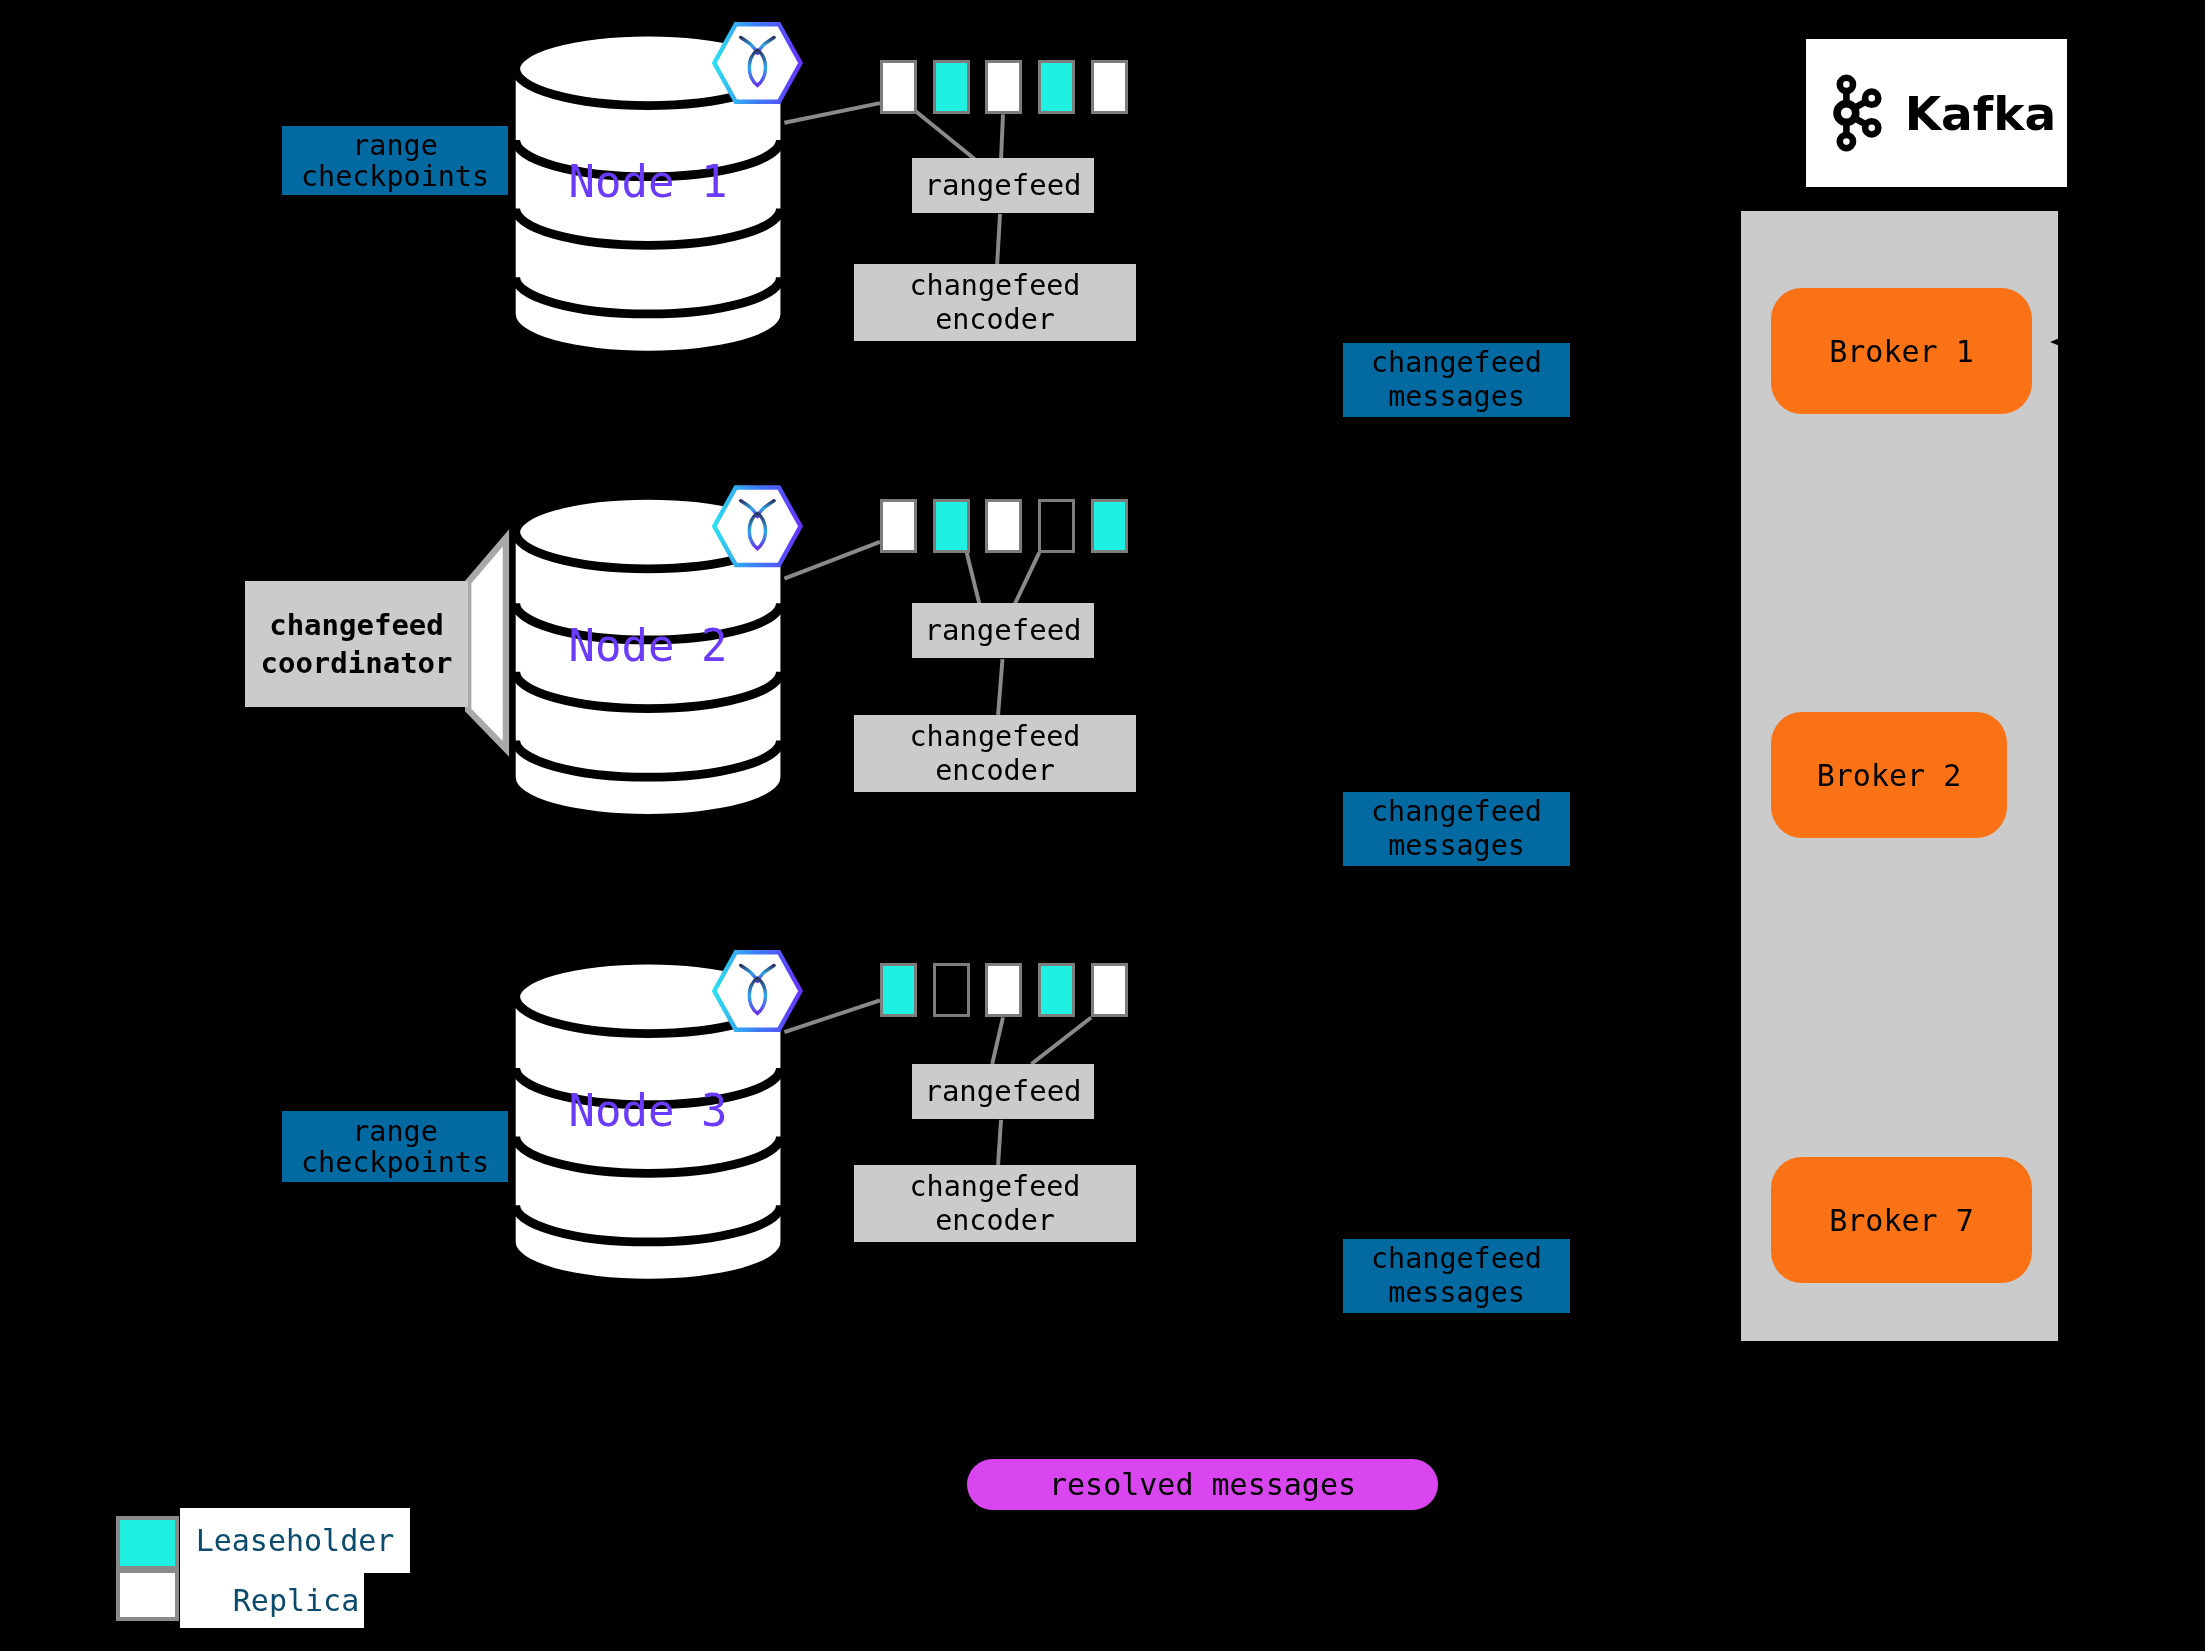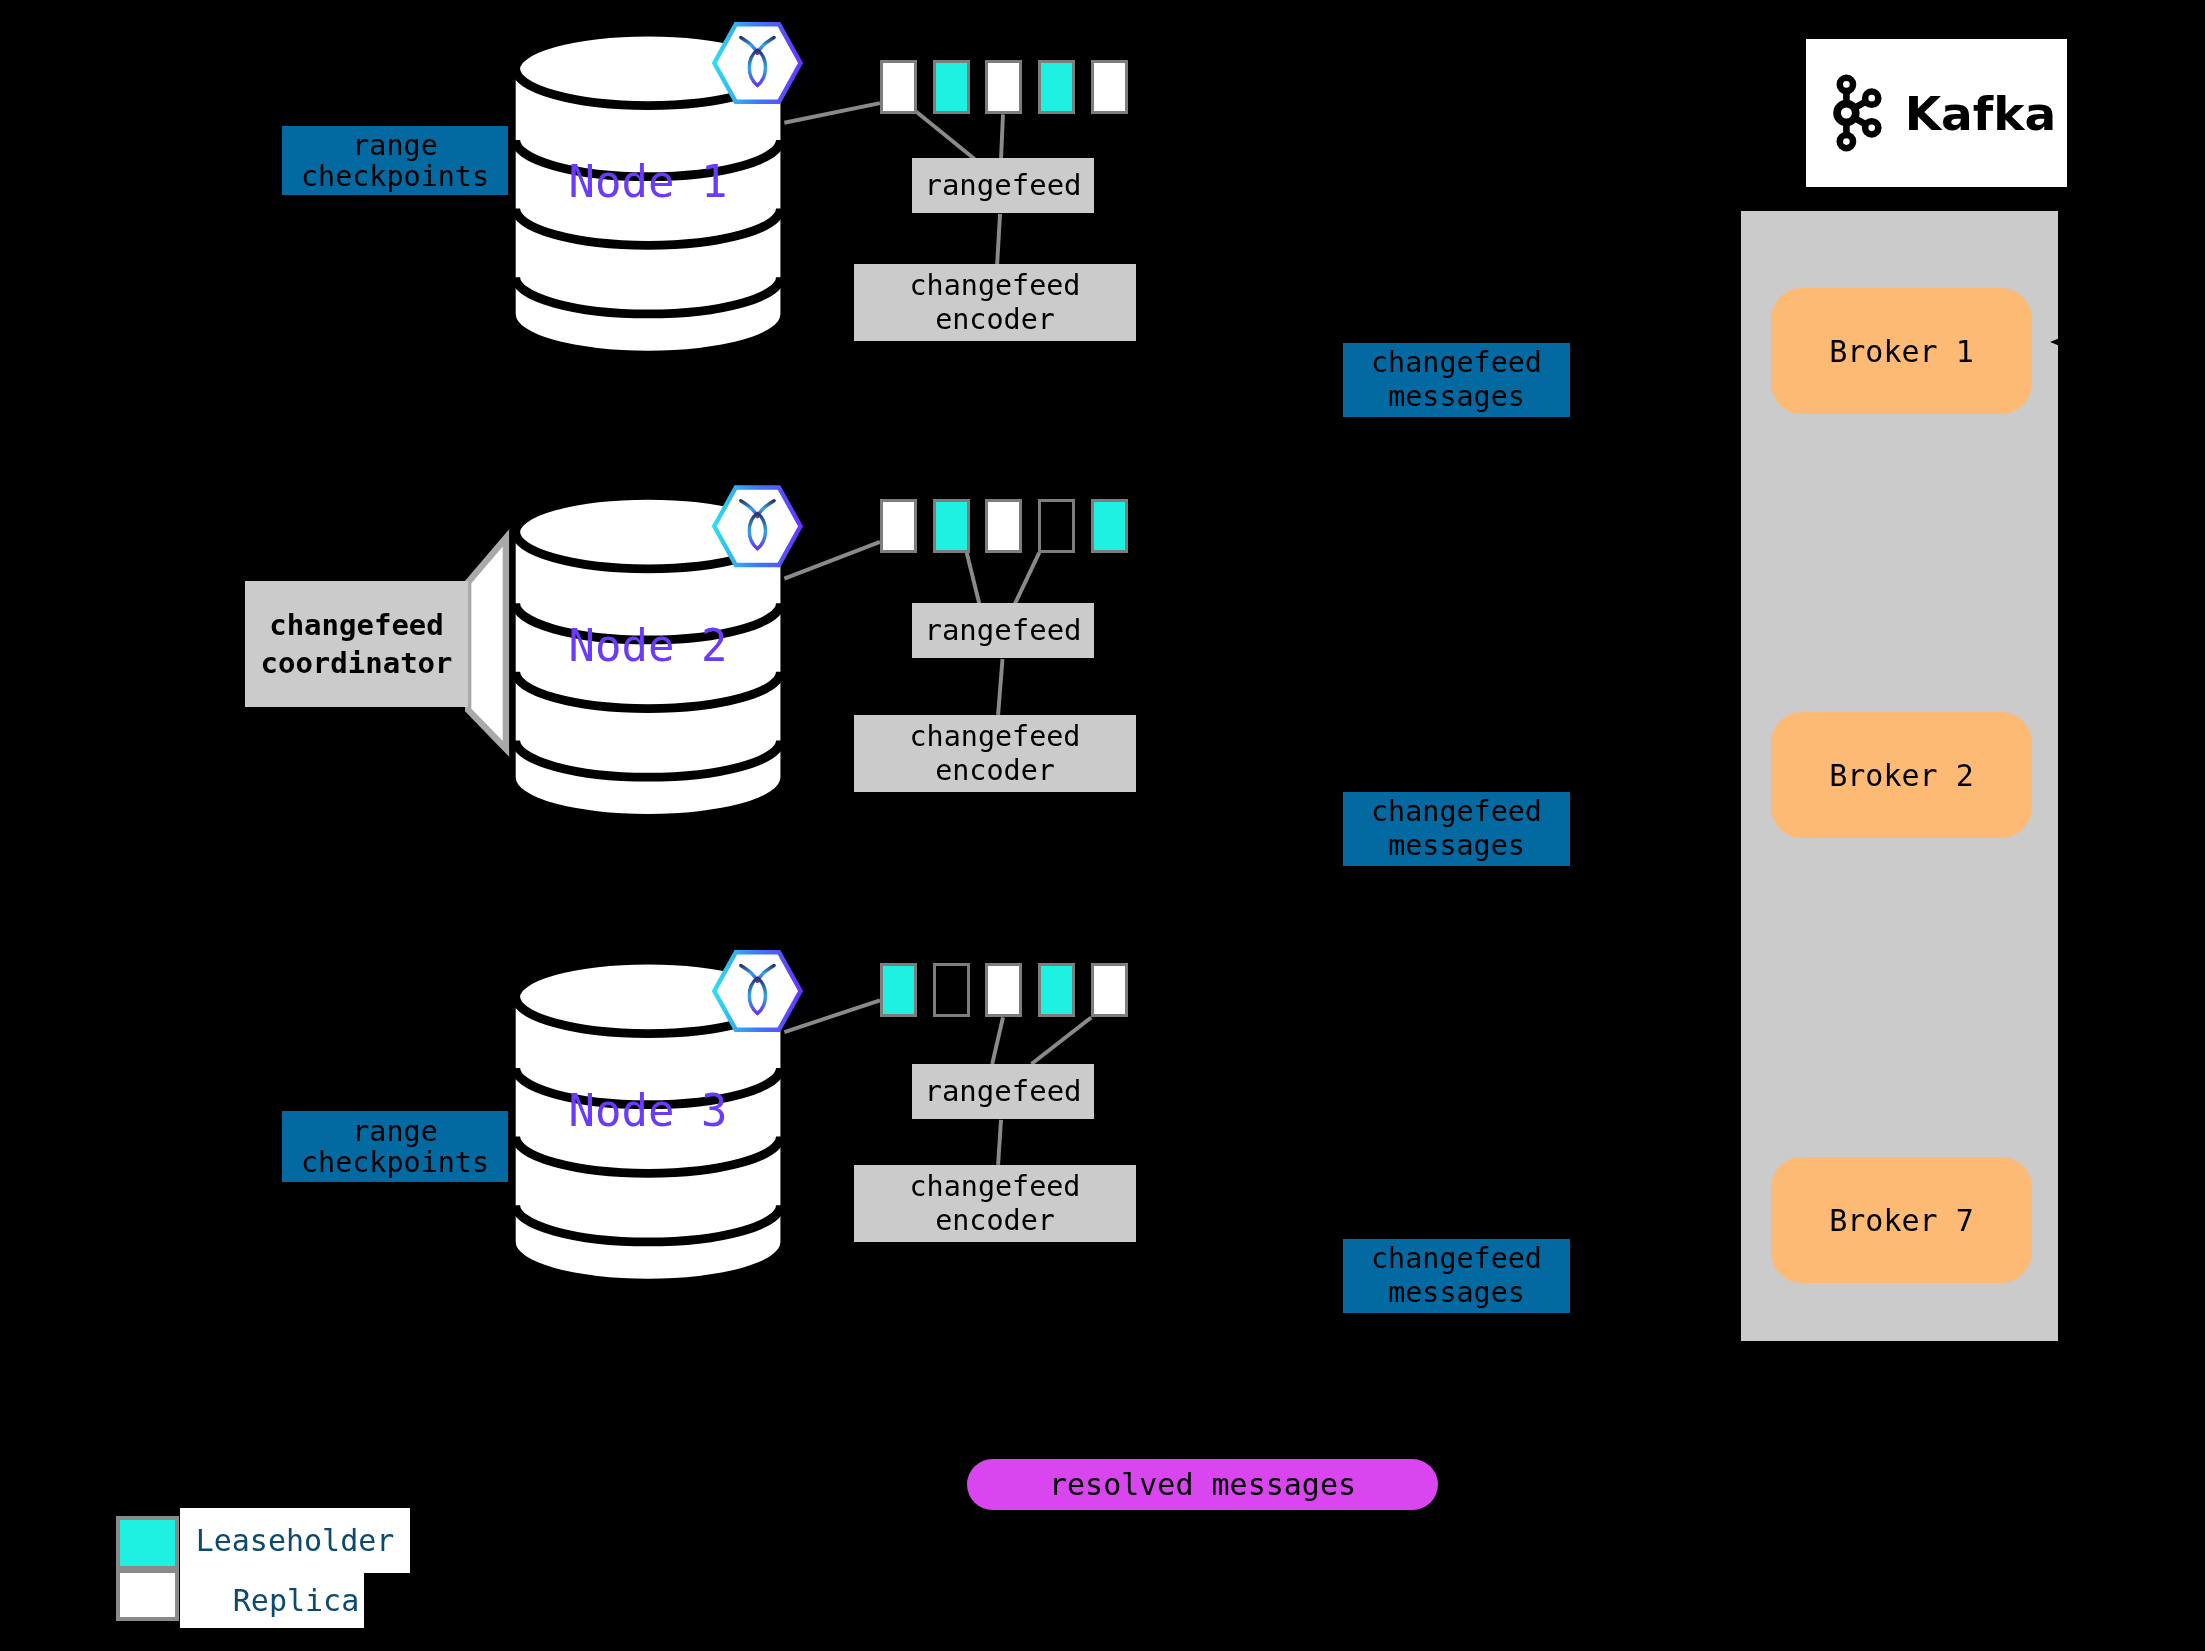--- a/index.html
+++ b/index.html
@@ -9,21 +9,21 @@
   .whitebox{background:#0369a1;color:#000;text-align:center;}
   .graybox{background:#CBCBCB;color:#000;text-align:center;}
   .twoline{display:flex;flex-direction:column;justify-content:center;overflow:hidden;}
   .lbl{font-size:28.4px;line-height:34px;white-space:pre-line;}
   .node-label{color:var(--purple,#6A3BFA);font-weight:normal;font-size:44px;text-align:center;margin-top:28px;}
   .ranges-row{display:flex;gap:15.7px;}
   .range{width:37px;height:54px;border:3.9px solid #7D7D7D;box-sizing:border-box;}
   .range.leaseholder{background:var(--teal,#1EF0E1);}
   .range.replica{background:#FFFFFF;}
   .range.empty{background:transparent;}
-  .broker{background:#fdba74;border-radius:31px;color:#000;font-size:30px;
+  .broker{background:#f97316;border-radius:31px;color:#000;font-size:30px;
           display:flex;align-items:center;justify-content:center;}
   .pill{background:#d946ef;border-radius:26px;color:#000;font-size:30px;
         display:flex;align-items:center;justify-content:center;}
   .kafka-box{background:#fff;display:flex;align-items:center;justify-content:center;gap:4.9px;}
   .kafka-text{font-family:"DejaVu Sans","Liberation Sans",sans-serif;font-weight:700;
               font-size:47px;color:#000;}
   .legend-swatch{border:4.9px solid #8A8A8A;}
   .legend-label{background:#fff;color:#0c4a6e;display:flex;align-items:center;justify-content:center;
                 font-size:30px;}
   svg{display:block;}
@@ -174,21 +174,21 @@
         <line x1="38" y1="40" x2="38" y2="63" stroke-width="12"></line>
         <line x1="38" y1="97" x2="38" y2="120" stroke-width="12"></line>
         <line x1="52" y1="71" x2="72" y2="60" stroke-width="12"></line>
         <line x1="52" y1="89" x2="72" y2="100" stroke-width="12"></line>
       </g>
     </svg>
     <span class="kafka-text">Kafka</span>
   </div>
 
   <div class="abs broker" style="left:1771px;top:288px;width:261px;height:126px;">Broker 1</div>
-  <div class="abs broker" style="left:1771px;top:712px;width:261px;height:126px;">Broker 2</div>
+  <div class="abs broker" style="left:1771px;top:712px;width:236px;height:126px;">Broker 2</div>
   <div class="abs broker" style="left:1771px;top:1157px;width:261px;height:126px;">Broker 7</div>
 
   <div class="abs pill" style="left:967px;top:1459px;width:471px;height:51px;">resolved messages</div>
 
   <div class="abs legend-swatch" style="left:116px;top:1516px;width:63px;height:54px;background:var(--teal,#1EF0E1);"></div>
   <div class="abs legend-swatch" style="left:116px;top:1569px;width:63px;height:52px;background:#fff;"></div>
   <div class="abs legend-label" style="left:180px;top:1508px;width:230px;height:65px;">Leaseholder</div>
   <div class="abs legend-label" style="left:180px;top:1572px;width:184px;height:56px;padding-left:48px;">Replica</div>
 
 </div>

